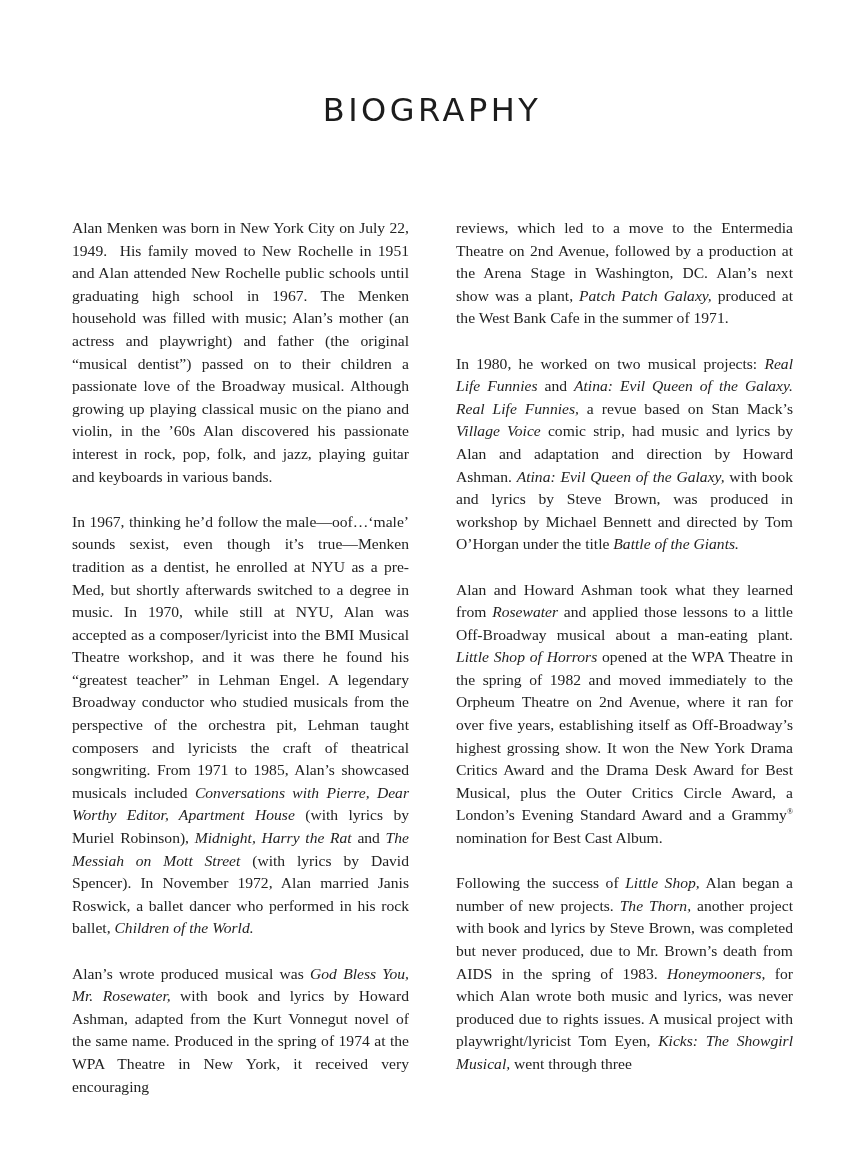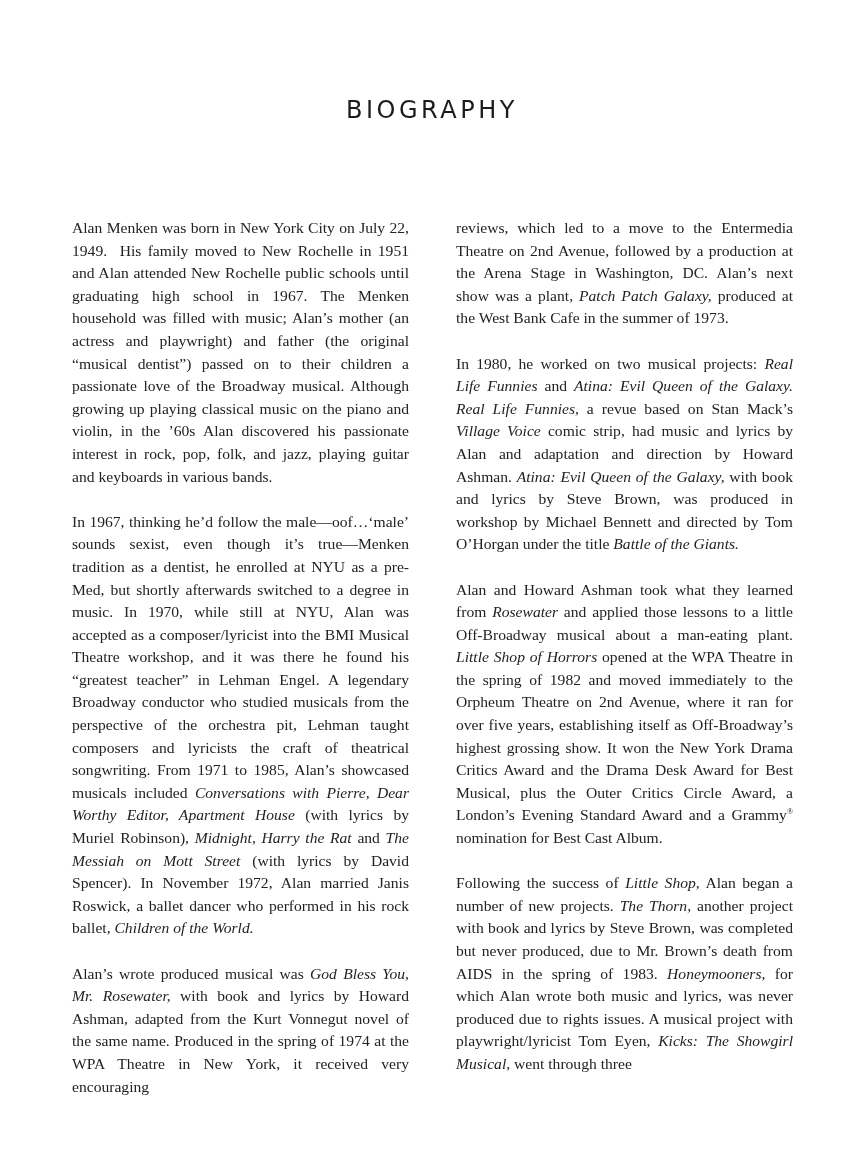--- a/index.html
+++ b/index.html
@@ -15,21 +15,21 @@
       color: #1f1f1f;
     }
     .page-title {
       position: absolute;
       top: 88px;
       left: 0;
       width: 864px;
       text-align: center;
       font-family: "DejaVu Sans", sans-serif;
       font-weight: normal;
-      font-size: 24px;
+      font-size: 32px;
       letter-spacing: 3.5px;
       color: #1c1c1c;
       margin: 0;
       line-height: 44px;
     }
     .column {
       position: absolute;
       top: 187px;
       width: 337px;
       font-family: "Liberation Serif", serif;
@@ -57,17 +57,17 @@
 <body>
 
 <h1 class="page-title">BIOGRAPHY</h1>
 
 <div class="column column-left">
     <p class="paragraph"><span>Alan Menken was born in New York City on July 22, 1949.&nbsp; His family moved to New Rochelle in 1951 and Alan attended New Rochelle public schools until graduating high school in 1967. The Menken household was filled with music; Alan’s mother (an actress and playwright) and father (the original “musical dentist”) passed on to their children a passionate love of the Broadway musical. Although growing up playing classical music on the piano and violin, in the ’60s Alan discovered his passionate interest in rock, pop, folk, and jazz, playing guitar and keyboards in various bands.</span></p>
     <p class="paragraph"><span>In 1967, thinking he’d follow the male—oof…‘male’ sounds sexist, even though it’s true—Menken tradition as a dentist, he enrolled at NYU as a pre-Med, but shortly afterwards switched to a degree in music. In 1970, while still at NYU, Alan was accepted as a composer/lyricist into the BMI Musical Theatre workshop, and it was there he found his “greatest teacher” in Lehman Engel. A legendary Broadway conductor who studied musicals from the perspective of the orchestra pit, Lehman taught composers and lyricists the craft of theatrical songwriting. From 1971 to 1985, Alan’s showcased musicals included </span><em>Conversations with Pierre, Dear Worthy Editor, Apartment House</em><span> (with lyrics by Muriel Robinson), </span><em>Midnight, Harry the Rat</em><span> and </span><em>The Messiah on Mott Street</em><span> (with lyrics by David Spencer). In November 1972, Alan married Janis Roswick, a ballet dancer who performed in his rock ballet, </span><em>Children of the World.</em></p>
     <p class="paragraph"><span>Alan’s wrote produced musical was </span><em>God Bless You, Mr. Rosewater,</em><span> with book and lyrics by Howard Ashman, adapted from the Kurt Vonnegut novel of the same name. Produced in the spring of 1974 at the WPA Theatre in New York, it received very encouraging</span></p>
   </div>
 <div class="column column-right">
-    <p class="paragraph"><span>reviews, which led to a move to the Entermedia Theatre on 2nd Avenue, followed by a production at the Arena Stage in Washington, DC. Alan’s next show was a plant, </span><em>Patch Patch Galaxy,</em><span> produced at the West Bank Cafe in the summer of 1973.</span></p>
+    <p class="paragraph"><span>reviews, which led to a move to the Entermedia Theatre on 2nd Avenue, followed by a production at the Arena Stage in Washington, DC. Alan’s next show was a plant, </span><em>Patch Patch Galaxy,</em><span> produced at the West Bank Cafe in the summer of 1971.</span></p>
     <p class="paragraph"><span>In 1980, he worked on two musical projects: </span><em>Real Life Funnies</em><span> and </span><em>Atina: Evil Queen of the Galaxy. Real Life Funnies,</em><span> a revue based on Stan Mack’s </span><em>Village Voice</em><span> comic strip, had music and lyrics by Alan and adaptation and direction by Howard Ashman. </span><em>Atina: Evil Queen of the Galaxy,</em><span> with book and lyrics by Steve Brown, was produced in workshop by Michael Bennett and directed by Tom O’Horgan under the title </span><em>Battle of the Giants.</em></p>
     <p class="paragraph"><span>Alan and Howard Ashman took what they learned from </span><em>Rosewater</em><span> and applied those lessons to a little Off-Broadway musical about a man-eating plant. </span><em>Little Shop of Horrors</em><span> opened at the WPA Theatre in the spring of 1982 and moved immediately to the Orpheum Theatre on 2nd Avenue, where it ran for over five years, establishing itself as Off-Broadway’s highest grossing show. It won the New York Drama Critics Award and the Drama Desk Award for Best Musical, plus the Outer Critics Circle Award, a London’s Evening Standard Award and a Grammy</span><sup>®</sup><span> nomination for Best Cast Album.</span></p>
     <p class="paragraph"><span>Following the success of </span><em>Little Shop,</em><span> Alan began a number of new projects. </span><em>The Thorn,</em><span> another project with book and lyrics by Steve Brown, was completed but never produced, due to Mr. Brown’s death from AIDS in the spring of 1983. </span><em>Honeymooners,</em><span> for which Alan wrote both music and lyrics, was never produced due to rights issues. A musical project with playwright/lyricist Tom Eyen, </span><em>Kicks: The Showgirl Musical,</em><span> went through three</span></p>
   </div>
 
 </body></html>

